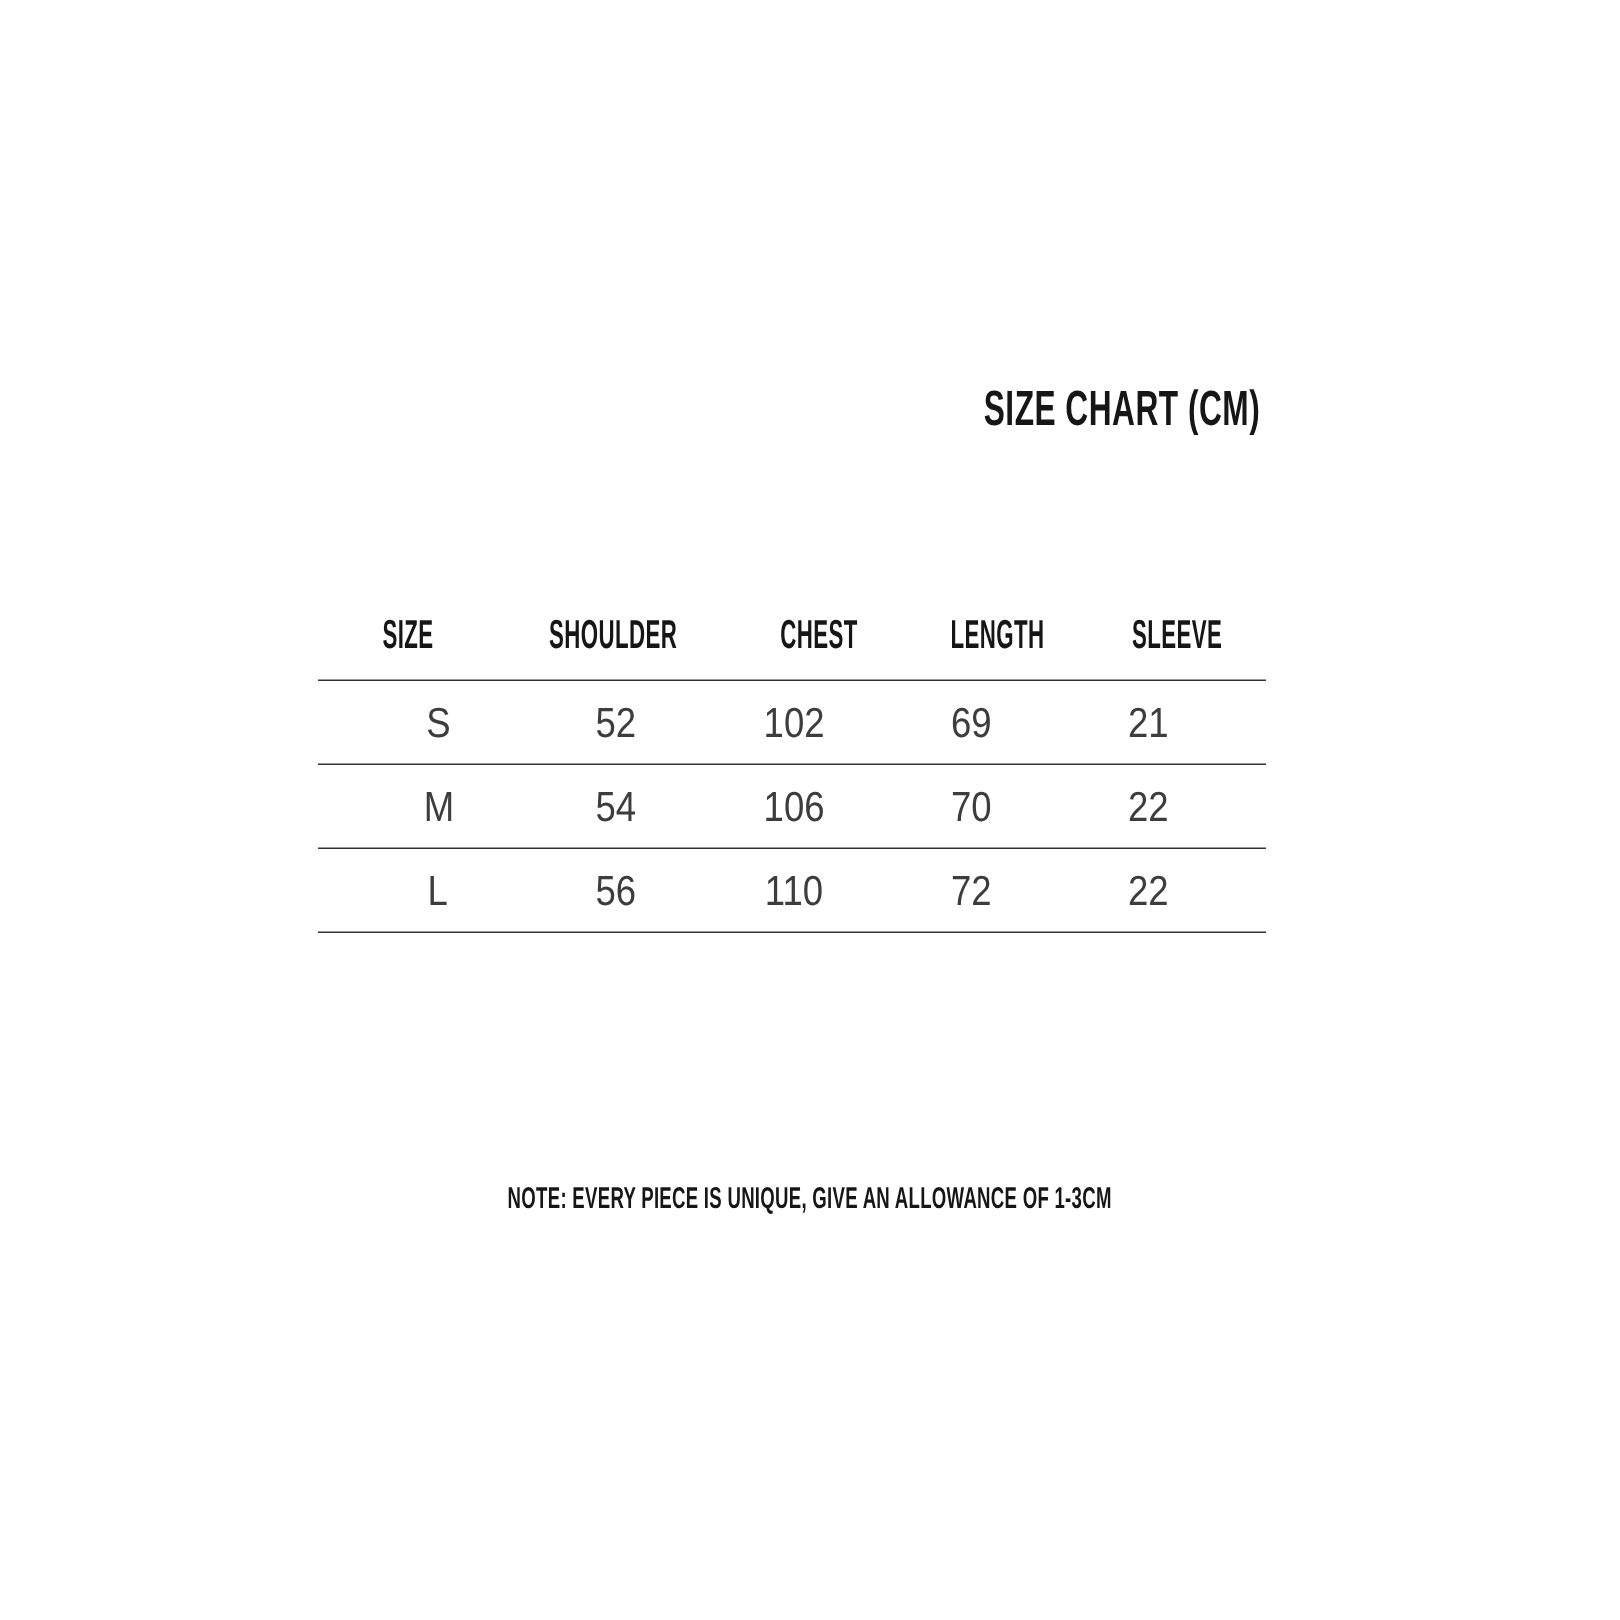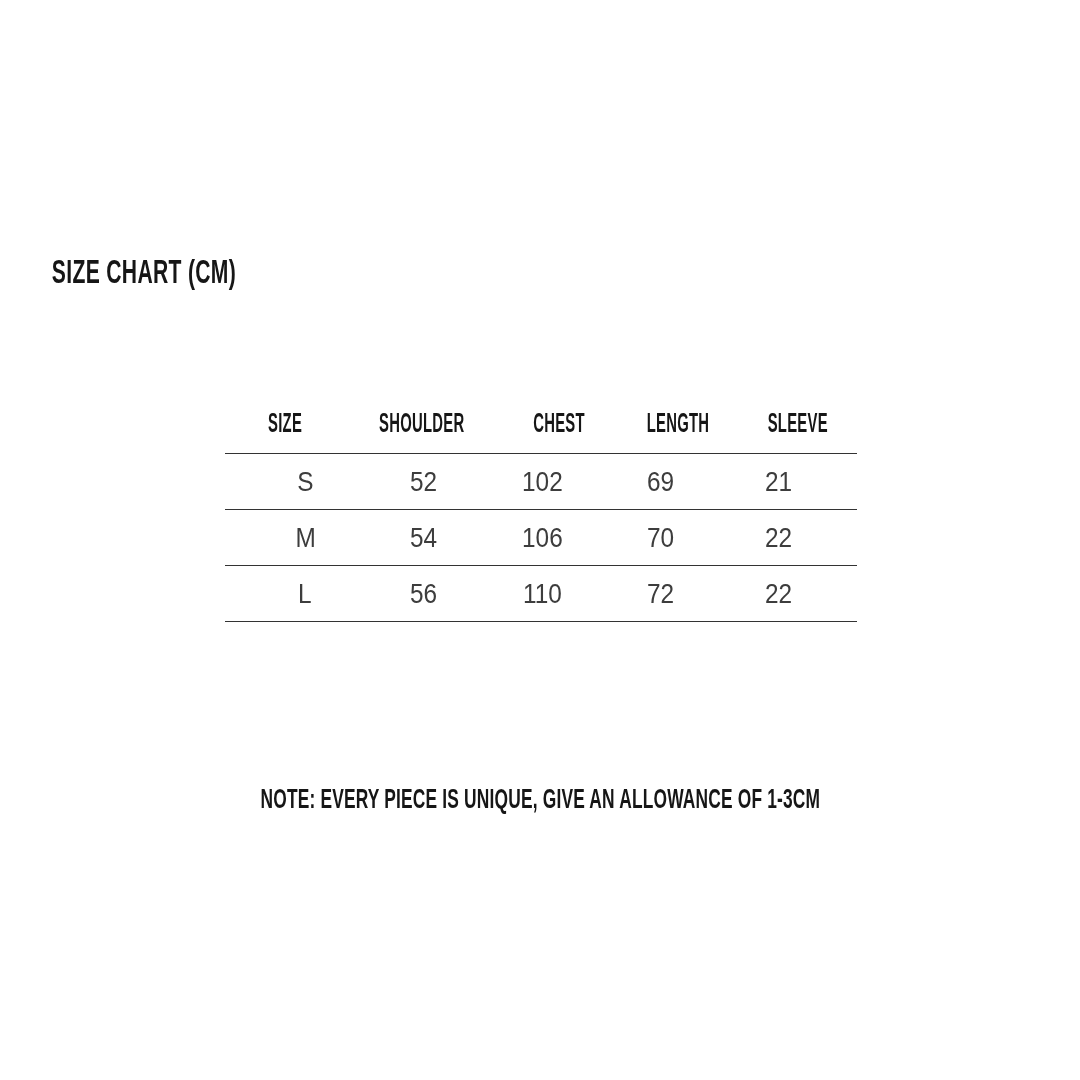--- a/index.html
+++ b/index.html
@@ -23,28 +23,28 @@
     display:inline-block;
     font-weight:bold;
     color:var(--heading);
     white-space:nowrap;
     transform-origin:center center;
   }
 
   .page-title{
     position:absolute;
     top:252px;left:0;width:892px;height:40px;
-    text-align:left;line-height:40px;
+    text-align:right;line-height:40px;
     font-size:33px;letter-spacing:0.5px;
   }
   .page-title .cond{transform:scaleX(0.64);}
 
   .size-table{
     position:absolute;
-    top:409px;left:225px;width:632px;
+    top:409px;left:212px;width:632px;
   }
   .thead{
     display:flex;
     padding-bottom:16px;
     border-bottom:1.8px solid var(--rule);
   }
   .th{
     flex:1;text-align:center;
     font-size:27px;line-height:28px;
   }
@@ -61,21 +61,21 @@
     flex:1;text-align:center;
     font-size:28px;color:var(--cell);
     font-weight:400;
   }
   .td span{display:inline-block;transform:scaleX(0.87);transform-origin:center;}
 
   .note{
     position:absolute;
     top:784px;left:0;width:1080px;height:30px;
     text-align:center;line-height:30px;
-    font-size:28px;
+    font-size:20px;
   }
   .note .cond{transform:scaleX(0.62);letter-spacing:0.3px;}
 </style>
 </head>
 <body>
 
 <div class="canvas">
 
   <div class="page-title">
     <span class="cond">SIZE CHART (CM)</span>

